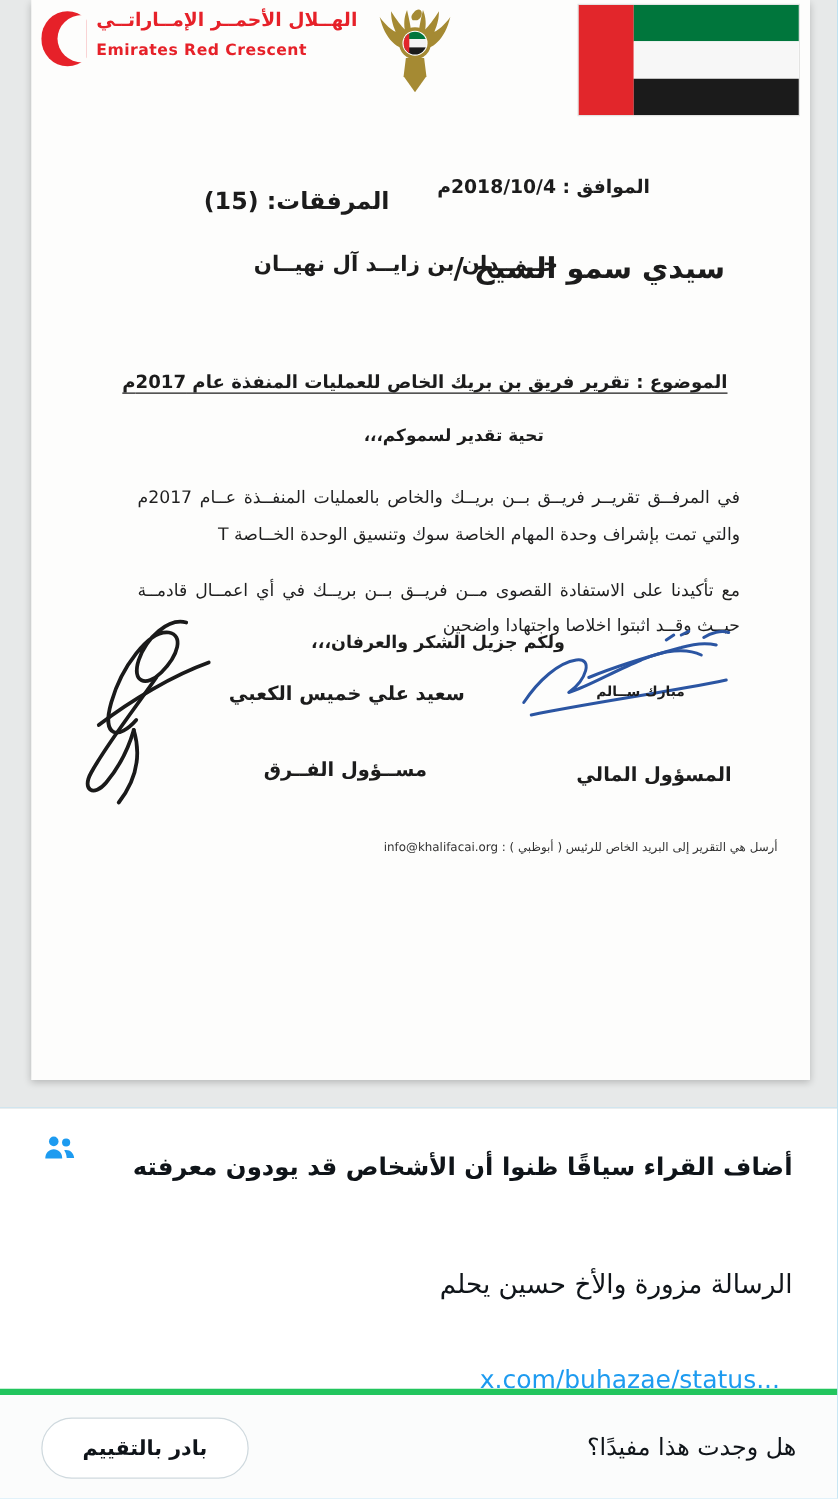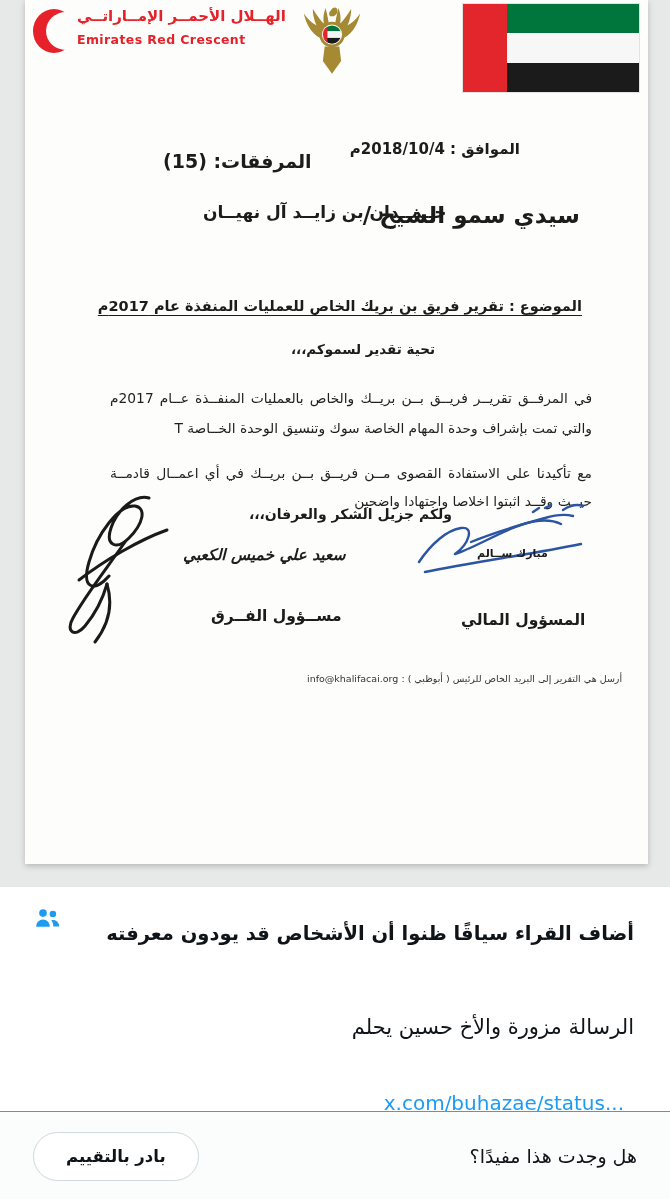--- a/index.html
+++ b/index.html
@@ -33,34 +33,34 @@
   .recipient-name{top:202px;left:178px;font-size:17px;font-weight:700;}
   .recipient-title{top:245px;right:168px;font-size:16px;font-weight:700;}
   .subject{top:298px;right:66px;font-size:14.5px;font-weight:700;text-decoration:underline;text-underline-offset:4px;}
   .greeting{top:341px;right:213px;font-size:13.5px;font-weight:700;}
   .body-par{position:absolute;right:56px;left:85px;direction:rtl;text-align:justify;font-size:13.8px;color:#1f1f1f;}
   .body-1{top:369px;line-height:30px;}
   .body-2{top:445px;line-height:28px;}
   .closing{top:506px;right:196px;font-size:14px;font-weight:700;}
   .sig-black{position:absolute;left:26px;top:484px;}
   .sig-blue{position:absolute;left:388px;top:498px;}
-  .name-teams{top:546px;left:158px;font-size:15.5px;font-weight:700;font-style:italic;}
+  .name-teams{top:546px;left:158px;font-size:15.5px;font-weight:700;}
   .title-teams{top:607px;left:186px;font-size:15.5px;font-weight:700;}
   .name-fin{top:547px;left:452px;font-size:11px;font-weight:700;}
   .title-fin{top:611px;left:436px;font-size:15.5px;font-weight:700;}
   .footnote{top:673px;left:282px;font-size:9.5px;color:#333;}
 
   
   .note-card{position:absolute;left:0;top:886px;width:670px;height:313px;background:#fff;border-top:1px solid #e4e7e9;}
   .cn-header{display:flex;direction:ltr;gap:10px;padding:16px 36px 0 34px;align-items:flex-start;}
   .cn-icon{flex:none;width:27px;height:27px;margin-top:2px;}
   .cn-title{flex:1;direction:rtl;text-align:right;font-size:19.5px;font-weight:700;color:#0f1419;line-height:30px;}
   .cn-text{margin:50px 36px 0;direction:rtl;text-align:right;font-size:21px;color:#0f1419;}
   .cn-link{display:block;margin:52px 46px 0 0;text-align:right;font-size:20px;color:#1d9bf0;text-decoration:none;direction:ltr;cursor:pointer;}
-  .cn-footer{position:absolute;left:0;right:0;bottom:0;height:89px;border-top:1px solid #22c55e;background:#fbfcfc;display:flex;align-items:center;justify-content:space-between;padding:0 33px;box-sizing:border-box;}
+  .cn-footer{position:absolute;left:0;right:0;bottom:0;height:89px;border-top:5px solid #22c55e;background:#fbfcfc;display:flex;align-items:center;justify-content:space-between;padding:0 33px;box-sizing:border-box;}
   .rate-btn{border:1.5px solid #cfd9de;border-radius:26px;background:#fff;height:49px;padding:0 32px;font-size:16.5px;font-weight:700;color:#0f1419;font-family:inherit;cursor:pointer;}
   .cn-question{direction:rtl;font-size:19px;color:#0f1419;}
 </style>
 </head>
 <body>
 
 <div class="screen">
 
   <div class="doc-area">
     <div class="paper">

